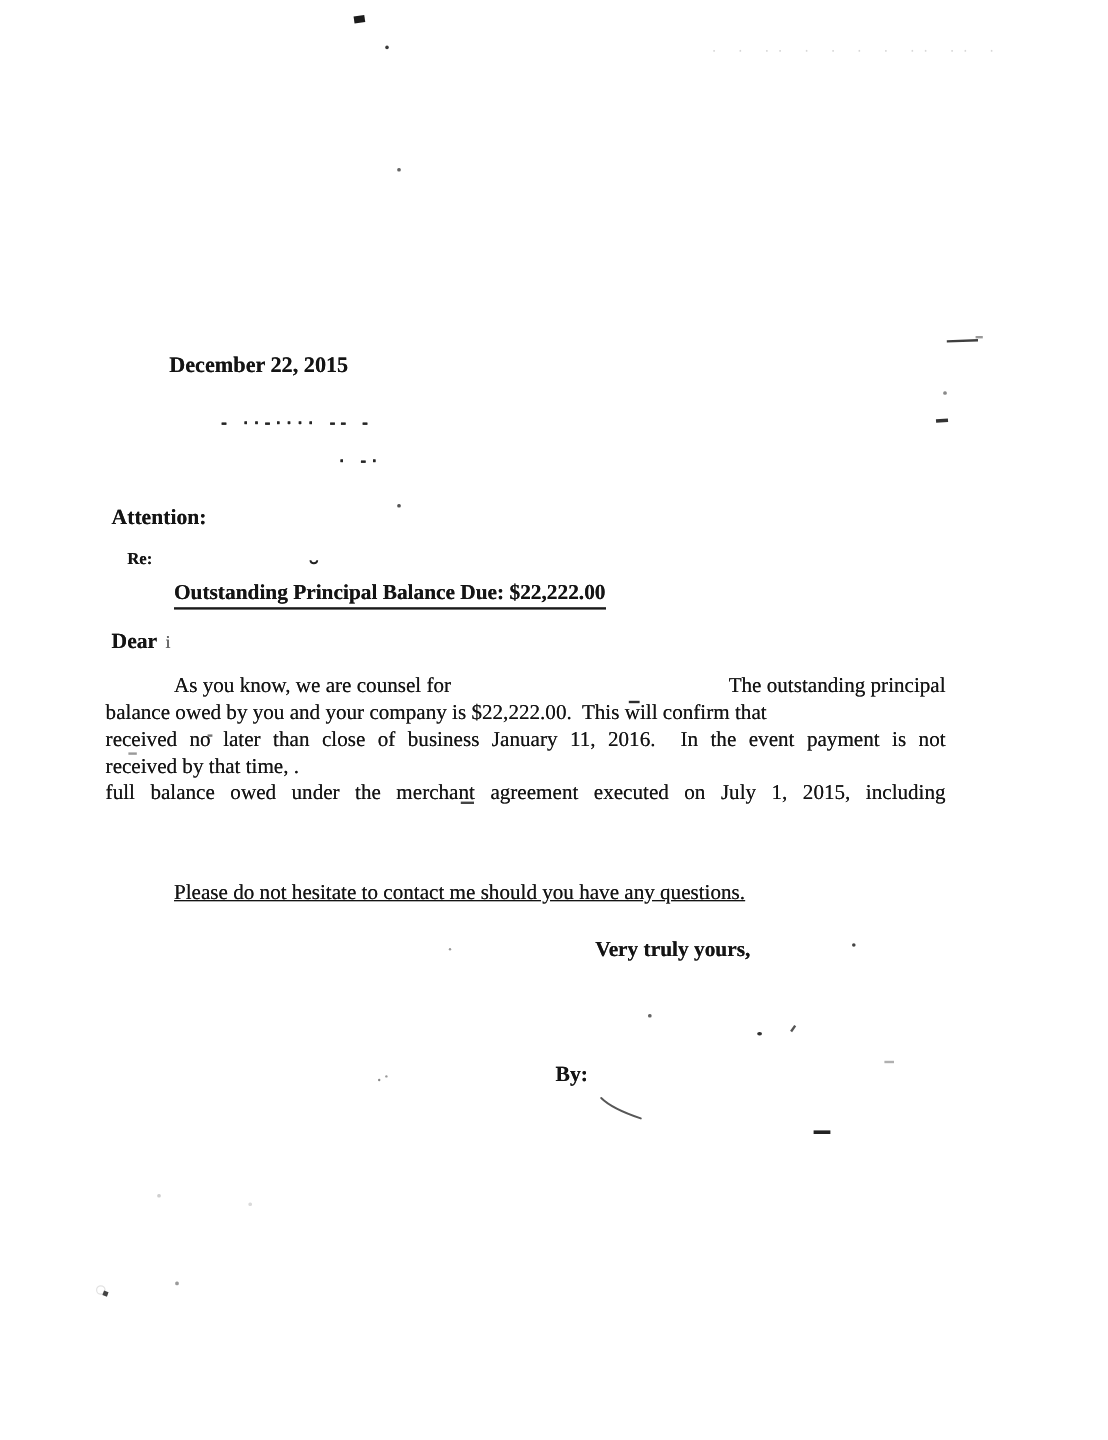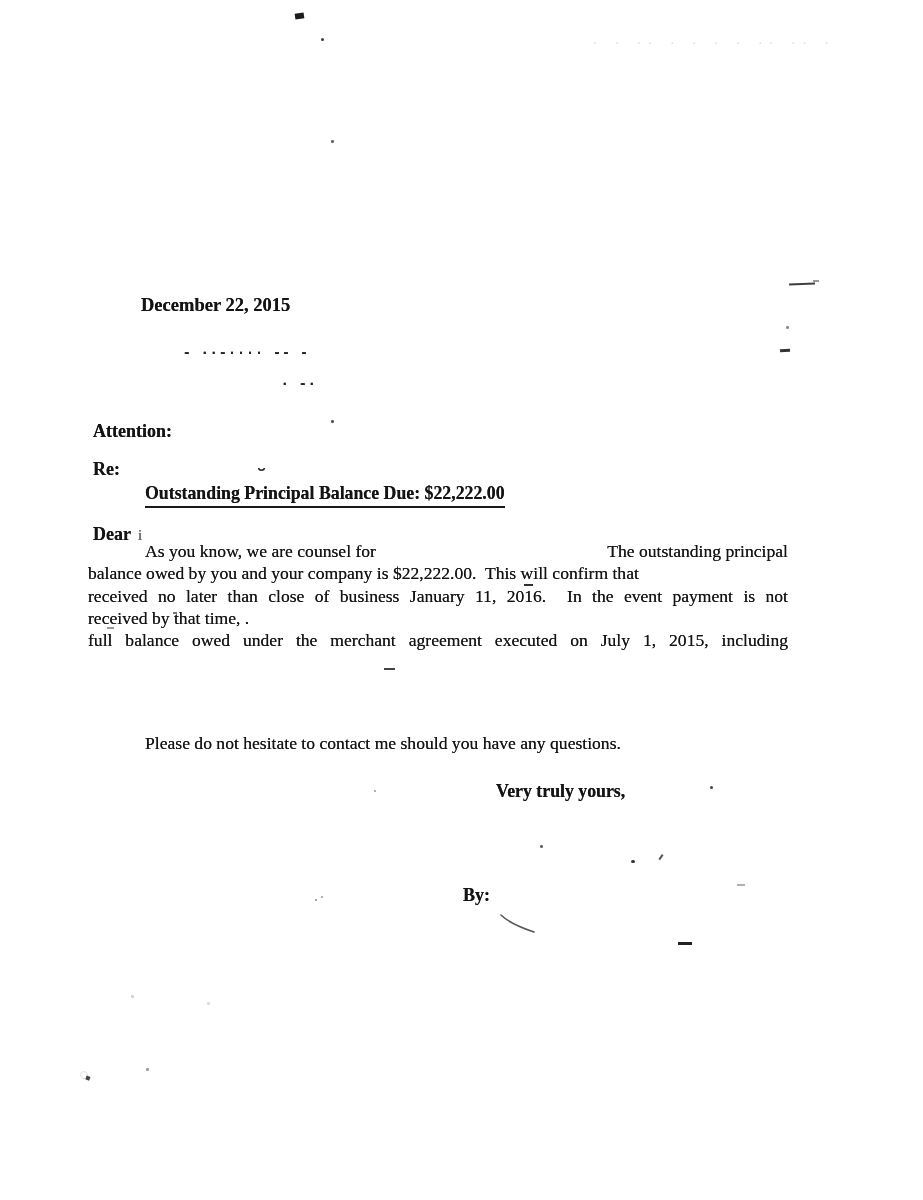--- a/index.html
+++ b/index.html
@@ -6,32 +6,32 @@
   .page{
     position:relative;width:923px;height:1200px;background:#ffffff;
     font-family:"Liberation Serif","DejaVu Serif",serif;color:#141414;overflow:hidden;
   }
   .abs{position:absolute;}
   .ink{text-shadow:0 0 0.55px rgba(20,20,20,0.85);}
   .b{font-weight:700;}
 
   .date{left:93px;top:295px;font-size:18.5px;margin-left:48px;}
   .attention{left:93px;top:421px;font-size:18px;}
-  .re{left:93px;top:459px;font-size:18px;}
+  .re{left:106px;top:459px;font-size:14px;}
   .subject{left:145px;top:483px;font-size:17.8px;border-bottom:2.4px solid #1a1a1a;padding-bottom:2px;}
   .dear{left:93px;top:524px;font-size:18px;}
   .dear .remnant{color:#6e6e6e;font-weight:400;font-size:15px;margin-left:7px;}
 
-  .bodyblock{left:88px;top:540px;width:700px;font-size:17.6px;line-height:22.3px;}
+  .bodyblock{left:88px;top:560px;width:700px;font-size:17.6px;line-height:22.3px;}
   .ln{height:22.3px;white-space:nowrap;}
   .ln-flex{display:flex;justify-content:space-between;white-space:nowrap;}
   .ln-j{white-space:normal;text-align:justify;text-align-last:justify;}
   .l1{padding-left:57px;}
   .l3{padding-left:102px;width:598px;}
-  .p2{left:145px;top:733px;font-size:17.6px;}
+  .p2{left:145px;top:733px;font-size:17.6px;text-decoration:underline;}
   .closing{left:496px;top:781px;font-size:17.8px;}
   .byline{left:463px;top:885px;font-size:18px;}
 
   
   .mark{position:absolute;background:#333;}
   .mtxt{position:absolute;color:#262626;font-weight:700;font-family:"DejaVu Sans Mono",monospace;}
   .a-speck1{left:295px;top:13px;width:9px;height:6px;background:#1c1c1c;transform:rotate(-8deg);}
   .a-dot1{left:321px;top:38px;width:3px;height:3px;background:#3a3a3a;border-radius:50%;}
   .a-dot-mid{left:331px;top:140px;width:2.5px;height:2.5px;background:#666;border-radius:50%;}
   .a-topdots{left:592px;top:38px;font-size:10px;letter-spacing:5px;color:#d7d7d7;font-weight:400;}

